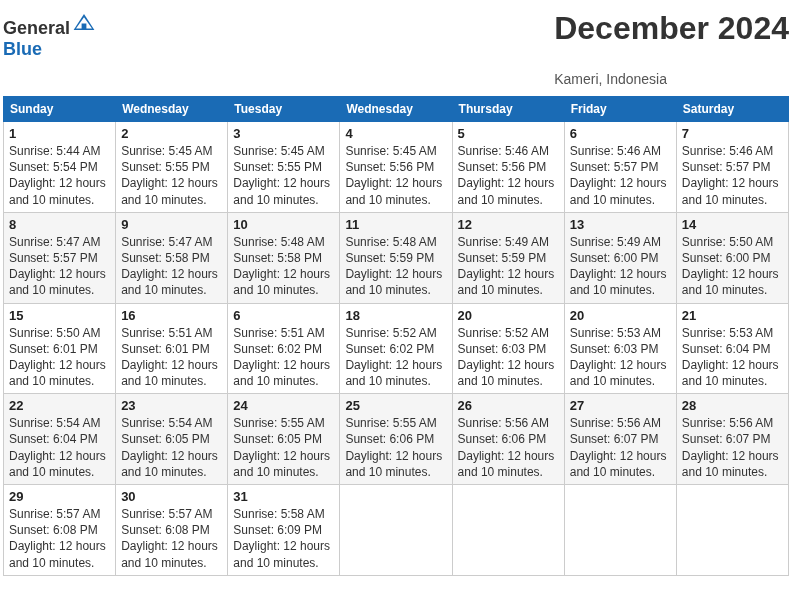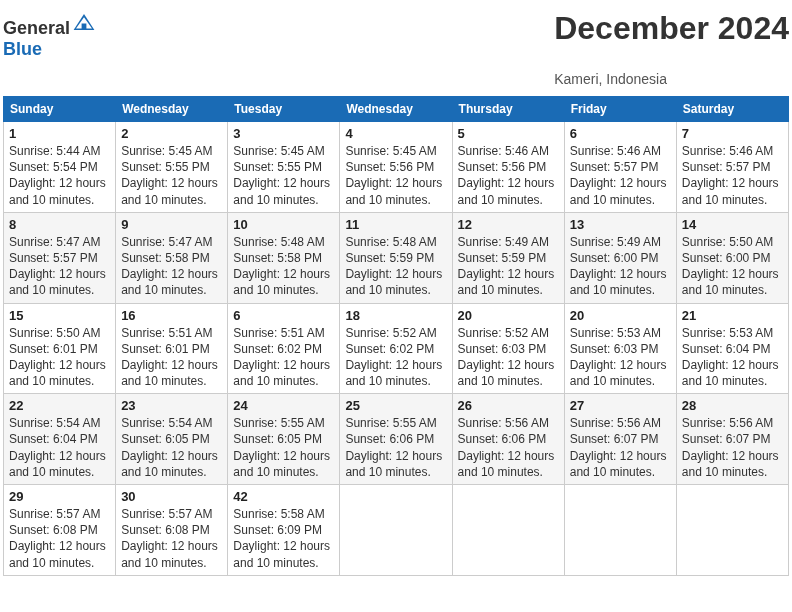--- a/index.html
+++ b/index.html
@@ -250,21 +250,21 @@
         <tr>
           <td>
         <span class="day-number">29</span>
         <span class="day-info">Sunrise: 5:57 AM<br>Sunset: 6:08 PM<br>Daylight: 12 hours<br>and 10 minutes.</span>
       </td>
           <td>
         <span class="day-number">30</span>
         <span class="day-info">Sunrise: 5:57 AM<br>Sunset: 6:08 PM<br>Daylight: 12 hours<br>and 10 minutes.</span>
       </td>
           <td>
-        <span class="day-number">42</span>
+        <span class="day-number">31</span>
         <span class="day-info">Sunrise: 5:58 AM<br>Sunset: 6:09 PM<br>Daylight: 12 hours<br>and 10 minutes.</span>
       </td>
           <td class="empty-cell"></td>
           <td class="empty-cell"></td>
           <td class="empty-cell"></td>
           <td class="empty-cell"></td>
         </tr>
       </tbody>
   </table>
 </div>

